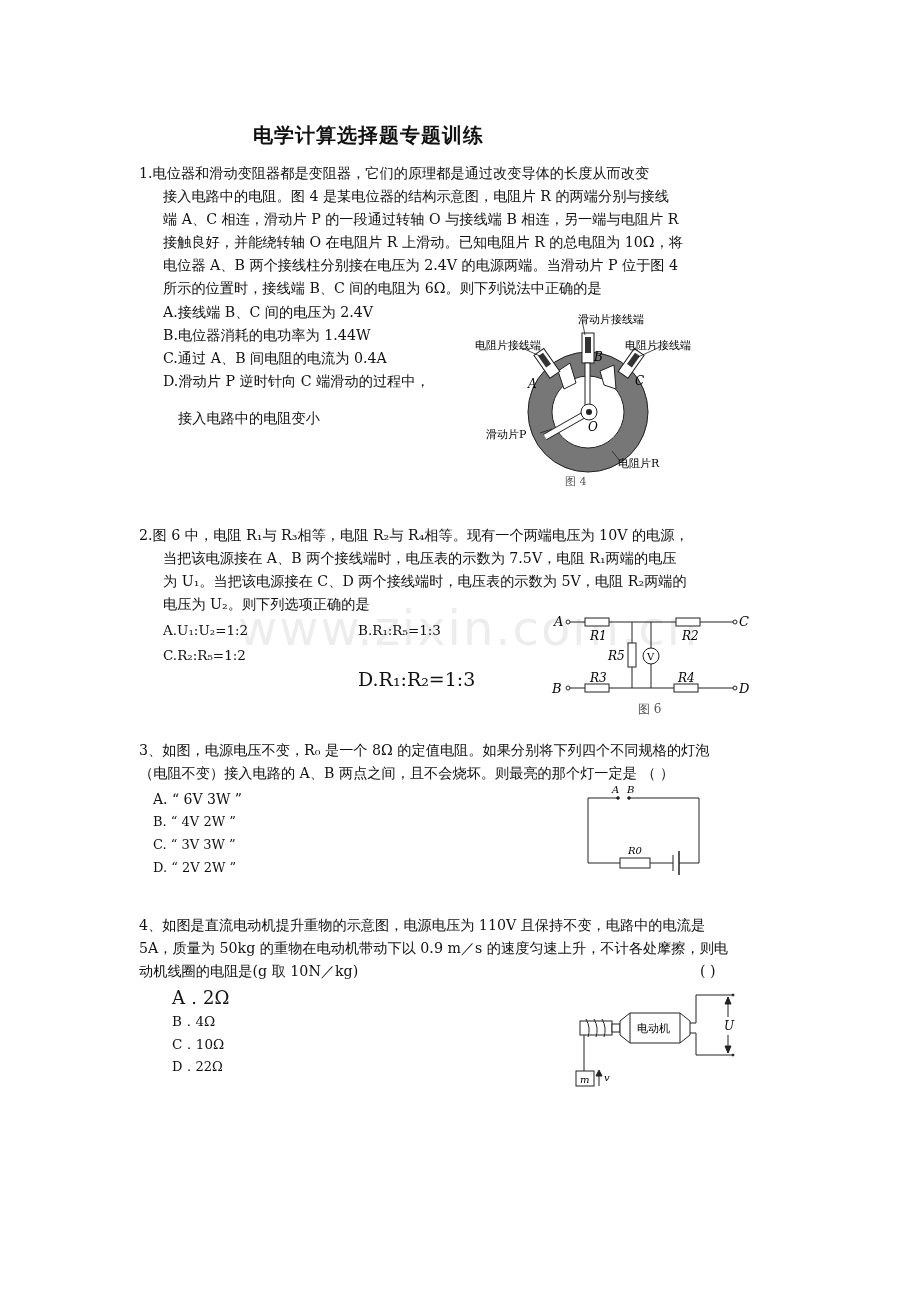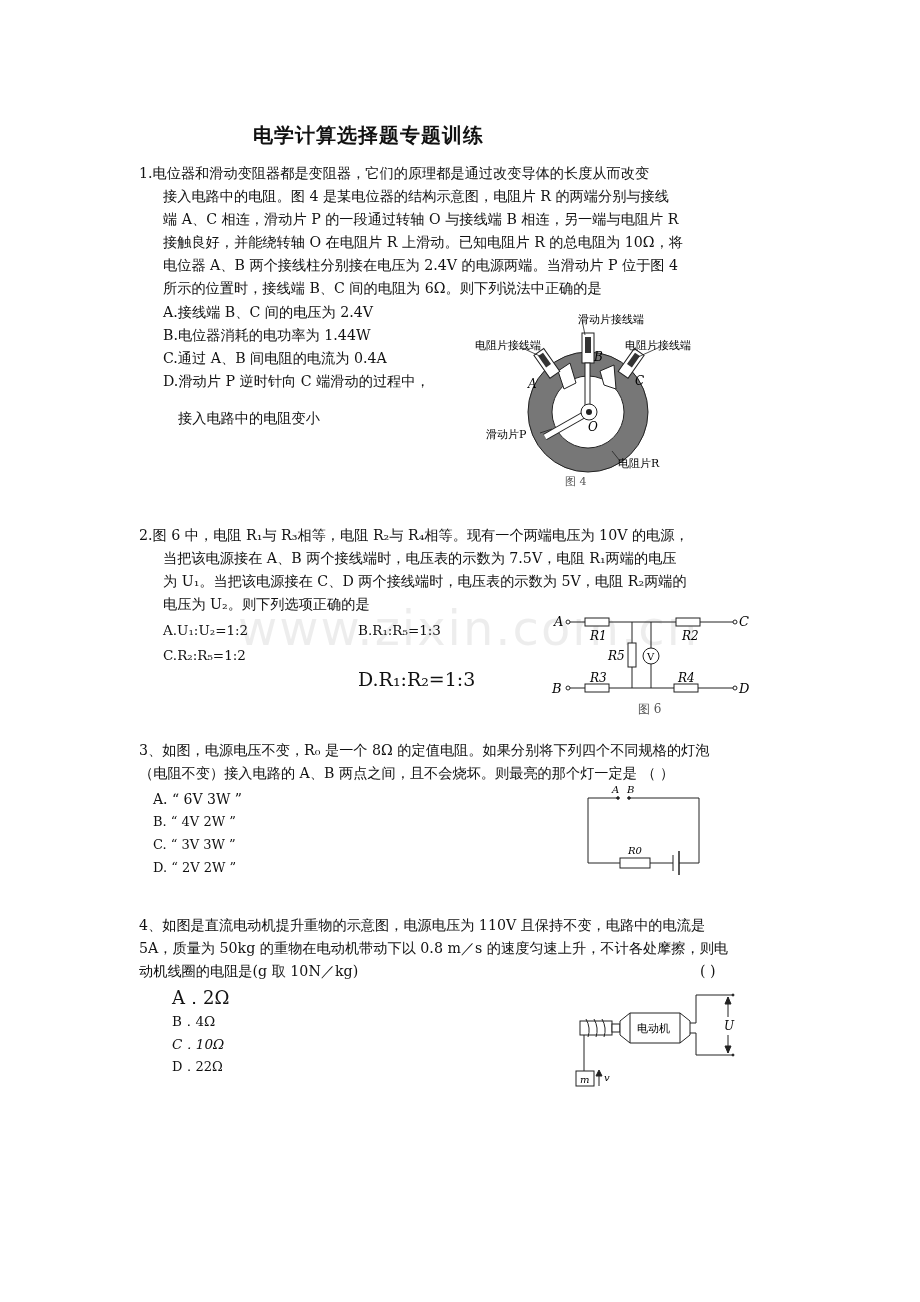--- a/index.html
+++ b/index.html
@@ -152,26 +152,26 @@
       <line x1="99" y1="88" x2="119" y2="88"></line>
     </g>
     <text x="32" y="18" font-size="10" font-style="italic">A</text>
     <text x="47" y="18" font-size="10" font-style="italic">B</text>
     <text x="48" y="79" font-size="10" font-style="italic">R0</text>
   </svg>
 </div>
 
 <div>
   <div class="line" style="left:139px;top:915px;">4、如图是直流电动机提升重物的示意图，电源电压为 110V 且保持不变，电路中的电流是</div>
-  <div class="line" style="left:139px;top:938px;">5A，质量为 50kg 的重物在电动机带动下以 0.8 m／s 的速度匀速上升，不计各处摩擦，则电</div>
+  <div class="line" style="left:139px;top:938px;">5A，质量为 50kg 的重物在电动机带动下以 0.9 m／s 的速度匀速上升，不计各处摩擦，则电</div>
   <div class="line" style="left:139px;top:961px;">动机线圈的电阻是(g 取 10N／kg)</div>
   <div class="line" style="left:700px;top:961px;">(      )</div>
   <div class="line" style="left:172px;top:988px;font-size:18px;">A．2Ω</div>
   <div class="line" style="left:172px;top:1011px;font-size:13.5px;">B．4Ω</div>
-  <div class="line" style="left:172px;top:1034px;font-size:13.5px;font-style:italic;">C．10Ω</div>
+  <div class="line" style="left:172px;top:1034px;font-size:13.5px;">C．10Ω</div>
   <div class="line" style="left:172px;top:1057px;font-size:13px;">D．22Ω</div>
 
   <svg class="fig" style="left:560px;top:985px;" width="200" height="105" viewBox="0 0 200 105">
     <g stroke="#222" stroke-width="1" fill="none">
 
       <rect x="20" y="36" width="32" height="14" fill="#fff"></rect>
       <path d="M26 34 Q31 43 28 52 M34 34 Q39 43 36 52 M42 34 Q47 43 44 52"></path>
       <rect x="52" y="39" width="8" height="8" fill="#fff"></rect>
 
       <polygon points="60,36 70,28 120,28 130,36 130,50 120,58 70,58 60,50" fill="#fff"></polygon>

